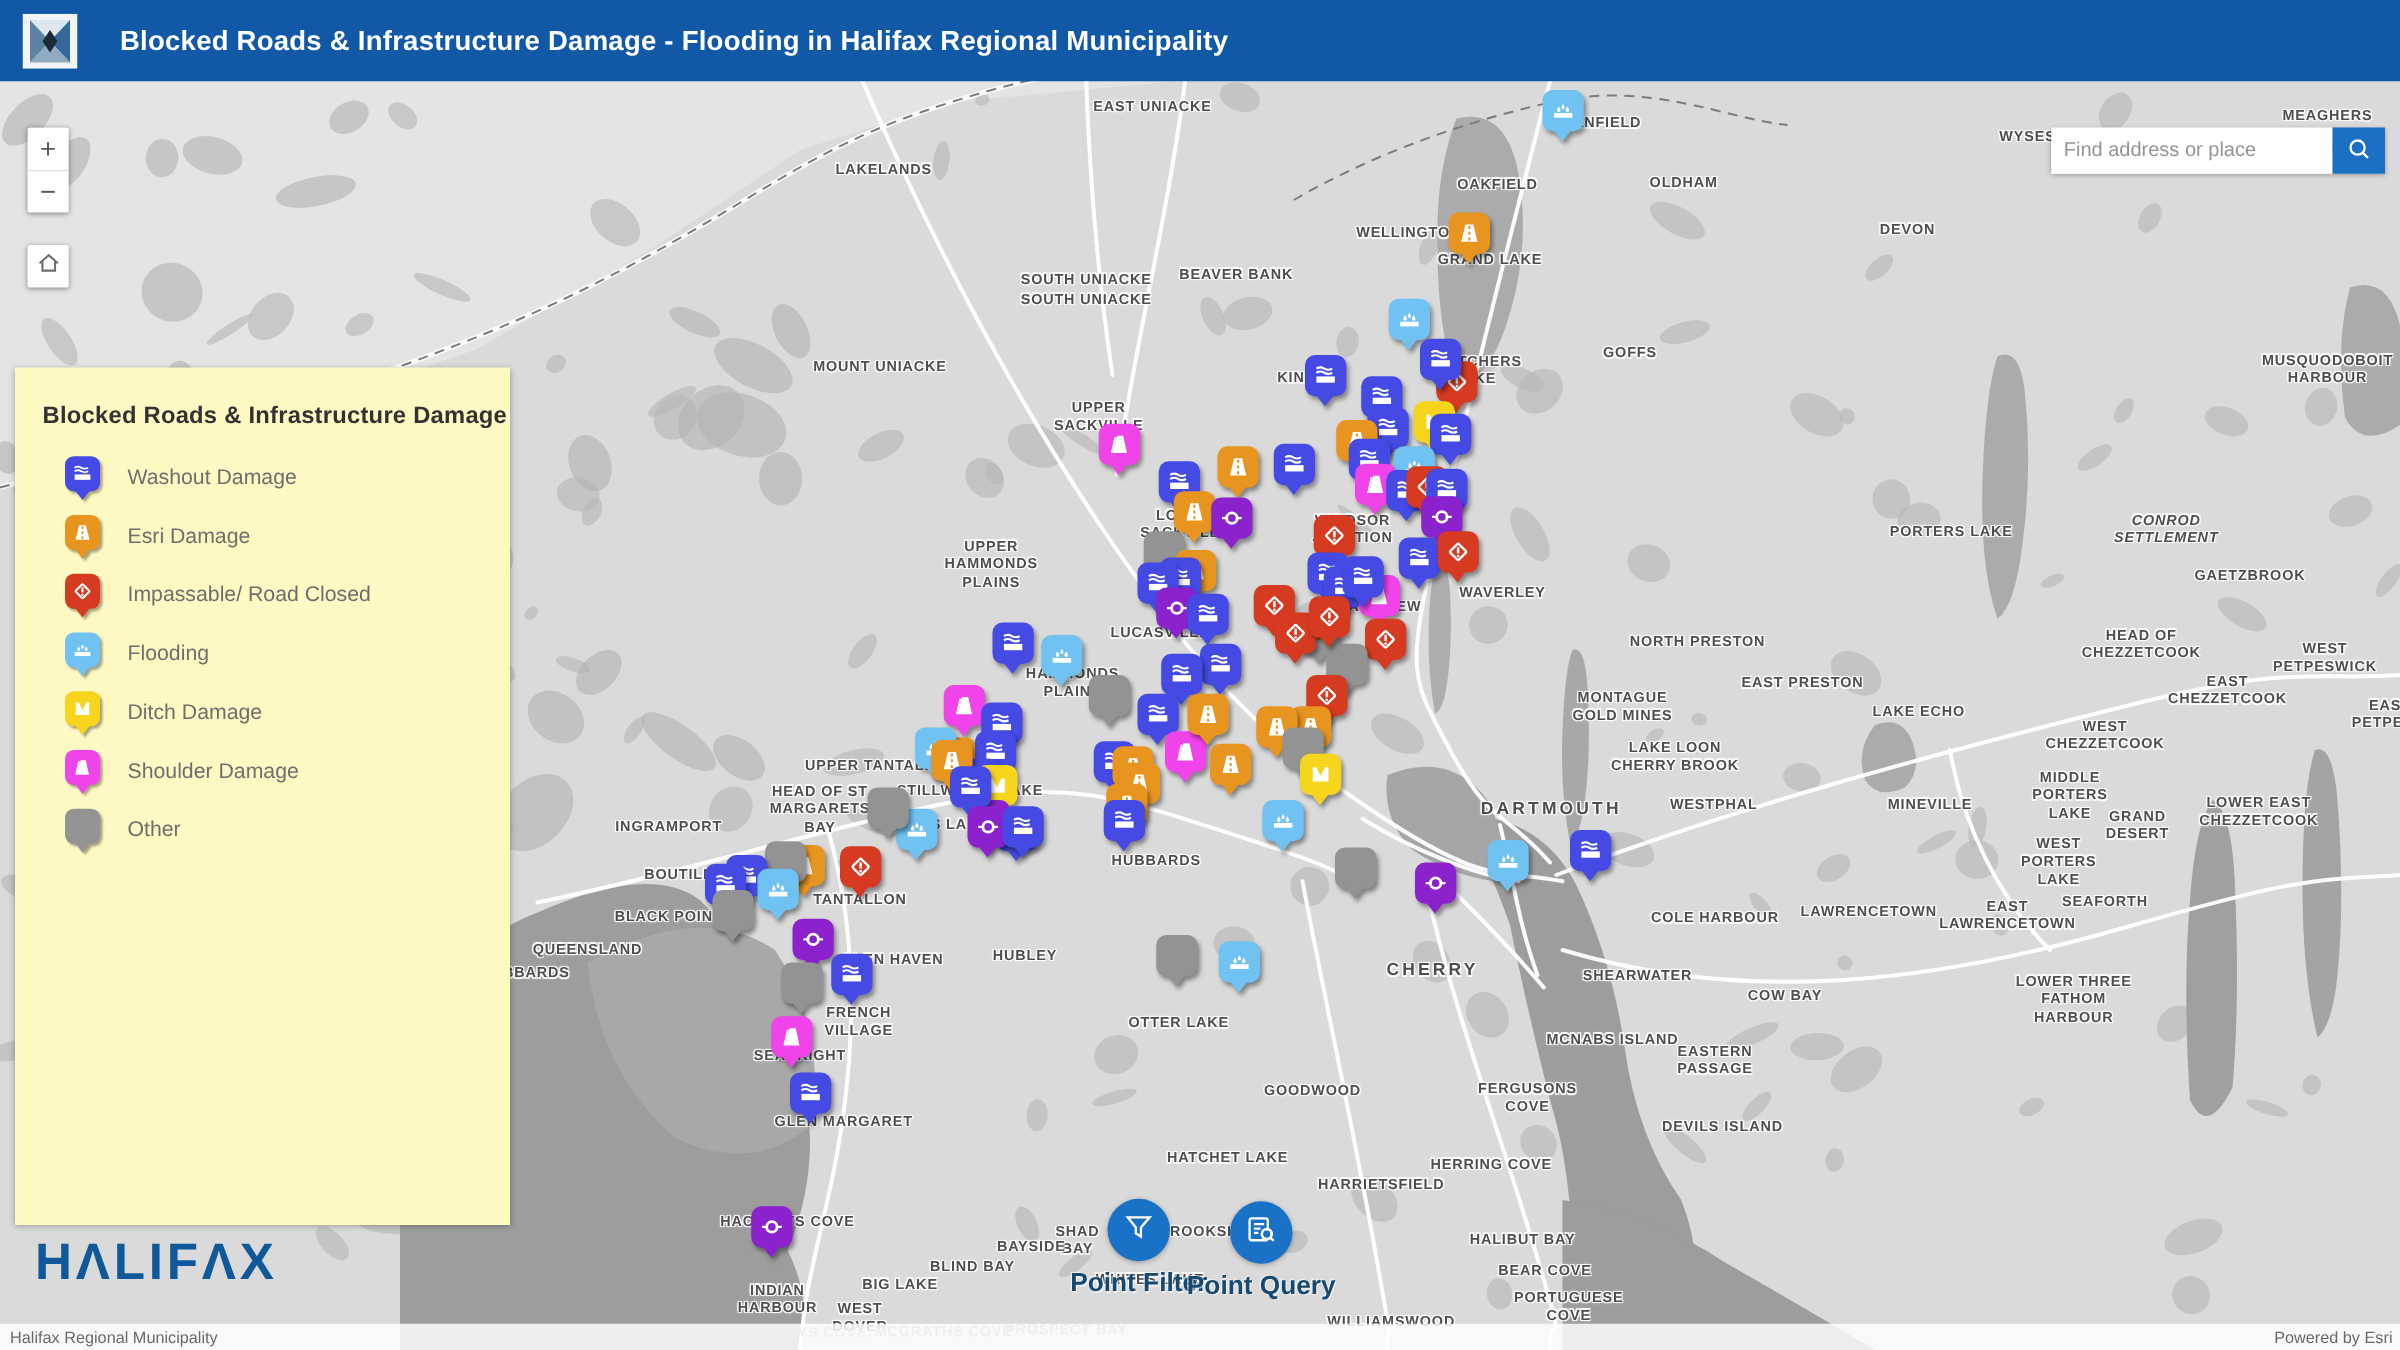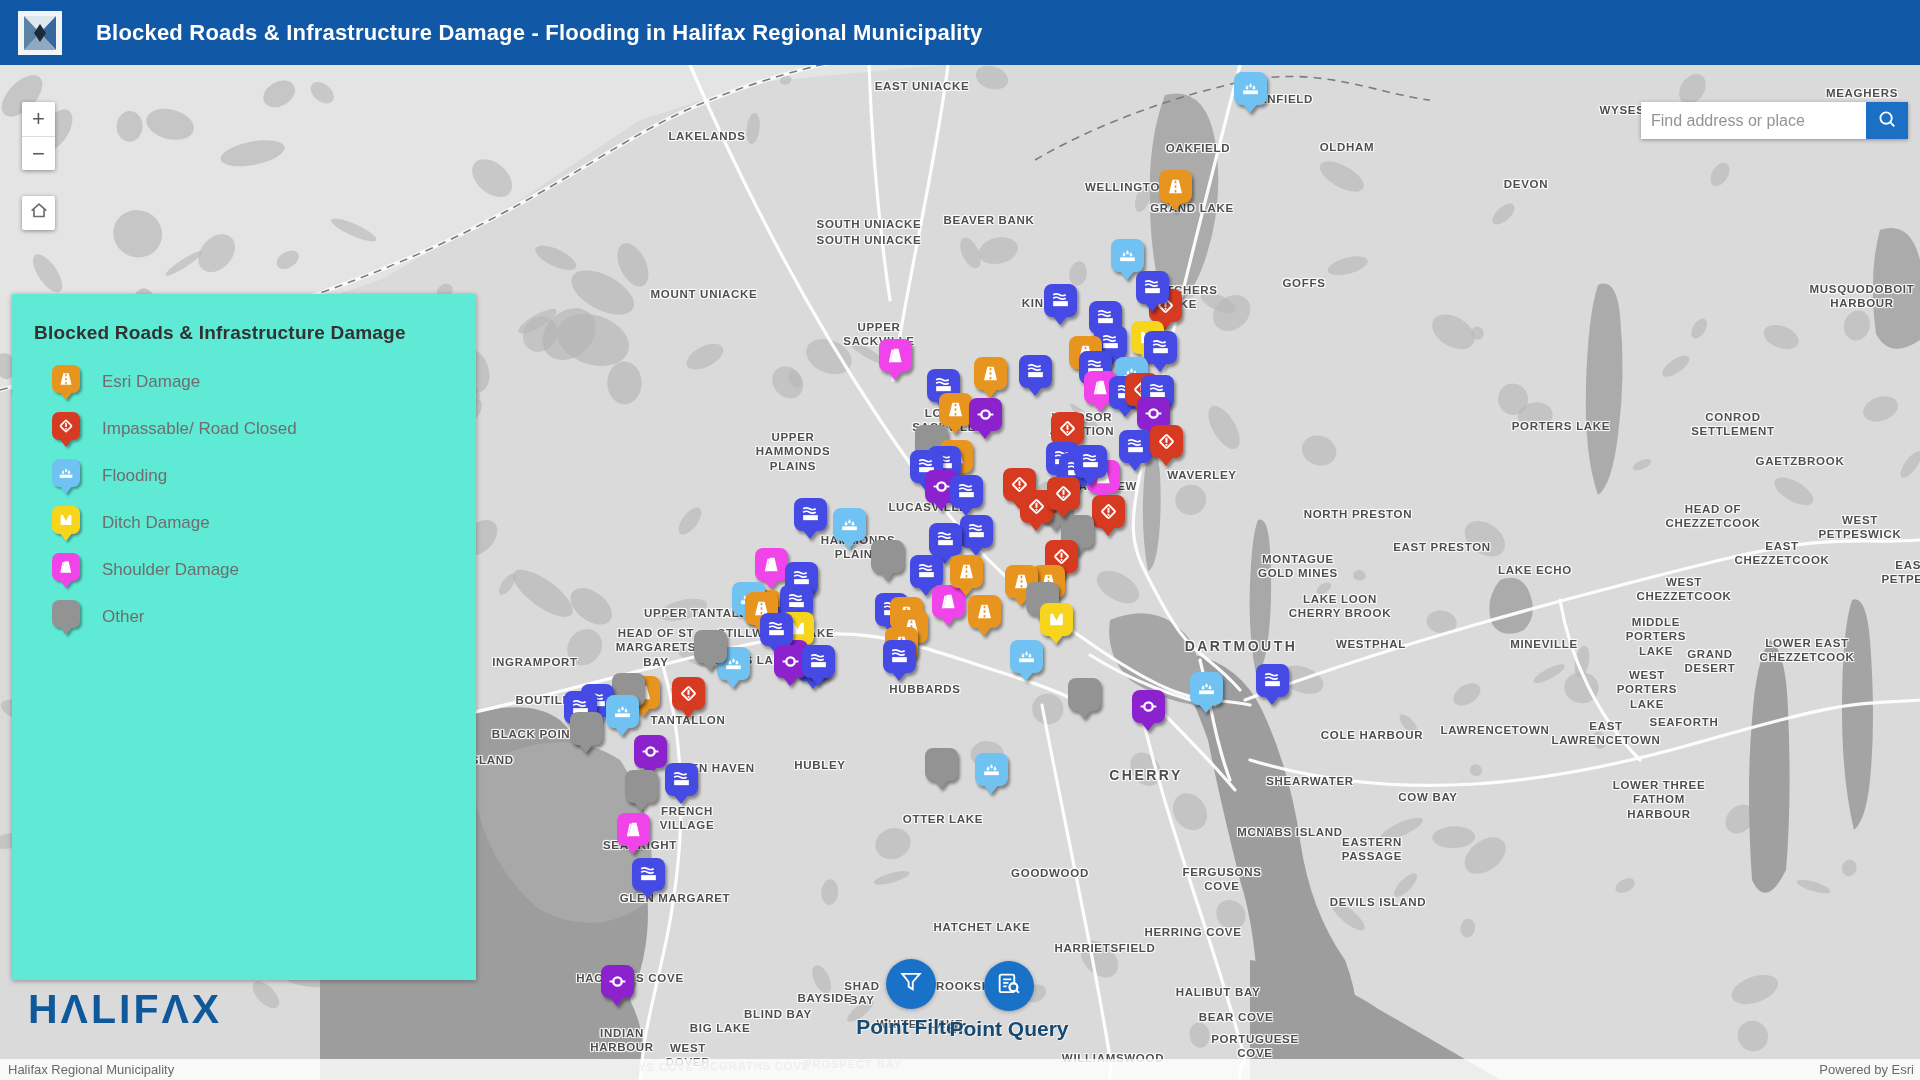--- a/index.html
+++ b/index.html
@@ -24,21 +24,21 @@
   
   .pin{position:absolute;width:33px;height:33px;border-radius:8px;background:var(--c);
     z-index:5;display:flex;align-items:center;justify-content:center;
     filter:drop-shadow(2.5px 3.5px 1.5px rgba(0,0,0,.4));}
   .pin::after{content:"";position:absolute;left:50%;top:100%;transform:translateX(-50%);
     border:8px solid transparent;border-top:10px solid var(--c);margin-top:-2px;}
   .pin svg{width:21px;height:21px;}
   .pin .excl{color:#e8490f;font-weight:bold;font-size:20px;line-height:1;}
 
   
-  #legend{position:absolute;left:12px;top:294px;width:464px;height:686px;background:#5eead4;
+  #legend{position:absolute;left:12px;top:294px;width:396px;height:686px;background:#fef9c3;
     z-index:20;box-shadow:0 1px 5px rgba(0,0,0,.35);}
   #legend h2{margin:28px 0 14px 22px;font-size:19px;color:#323232;font-weight:bold;letter-spacing:.2px;}
   .lg-row{display:flex;align-items:center;height:47px;padding-left:40px;}
   .lg-pin{position:relative;width:28px;height:28px;border-radius:7px;background:var(--c);
     display:flex;align-items:center;justify-content:center;flex:0 0 auto;
     filter:drop-shadow(2px 2.5px 1px rgba(0,0,0,.35));margin-top:-6px;}
   .lg-pin::after{content:"";position:absolute;left:50%;top:100%;transform:translateX(-50%);
     border:7px solid transparent;border-top:9px solid var(--c);margin-top:-2px;}
   .lg-pin svg{width:18px;height:18px;}
   .lg-label{margin-left:22px;font-size:17px;color:#6e6e6e;}
@@ -303,21 +303,21 @@
       <div class="mlabel" style="left: 1304px; top: 283px;">GOFFS</div>
       <div class="mlabel" style="left: 1862px; top: 296px;">MUSQUODOBOIT
 HARBOUR</div>
       <div class="mlabel" style="left: 1180px; top: 297px;">FLETCHERS
 LAKE</div>
       <div class="mlabel" style="left: 1046px; top: 303px;">KINSAC</div>
       <div class="mlabel" style="left: 879px; top: 334px;">UPPER
 SACKVILLE</div>
       <div class="mlabel" style="left: 948px; top: 420px;">LOWER
 SACKVILLE</div>
-      <div class="mlabel" style="left: 1733px; top: 424px;">CONROD
+      <div class="mlabel" style="left: 1733px; top: 424px; font-style: italic;">CONROD
 SETTLEMENT</div>
       <div class="mlabel" style="left: 1561px; top: 426px;">PORTERS LAKE</div>
       <div class="mlabel" style="left: 1082px; top: 424px;">WINDSOR
 JUNCTION</div>
       <div class="mlabel" style="left: 1800px; top: 461px;">GAETZBROOK</div>
       <div class="mlabel" style="left: 793px; top: 452px;">UPPER
 HAMMONDS
 PLAINS</div>
       <div class="mlabel" style="left: 1202px; top: 475px;">WAVERLEY</div>
       <div class="mlabel" style="left: 1104px; top: 486px;">LAKEVIEW</div>
@@ -1114,20 +1114,32 @@
             <path d="M15.6 15.6L20 20"></path>
         </svg>
       </span>
     </button>
   </div>
 
   <div id="legend">
     <h2>Blocked Roads &amp; Infrastructure Damage</h2>
     <div id="legend-items">
         <div class="lg-row">
+          <span class="lg-pin" style="--c: #444ae3;">
+            <svg viewBox="0 0 20 20">
+              <g fill="none" stroke="#fff" stroke-width="1.6">
+                <path d="M3 4.6c2-1.2 4-1.2 6 0s4 1.2 6 0"></path>
+                <path d="M3 7.8c2-1.2 4-1.2 6 0s4 1.2 6 0"></path>
+              </g>
+              <rect x="3" y="10.6" width="14" height="4.8" fill="#fff"></rect>
+            </svg>
+          </span>
+          <span class="lg-label">Washout Damage</span>
+        </div>
+        <div class="lg-row">
           <span class="lg-pin" style="--c: #e8951f;">
             <svg viewBox="0 0 20 20">
               <path d="M7 3.5h6l3.2 13H3.8z" fill="#fff"></path>
               <path d="M10 4.5v12" stroke="var(--c)" stroke-width="1.6" stroke-dasharray="2.4 2"></path>
             </svg>
           </span>
           <span class="lg-label">Esri Damage</span>
         </div>
         <div class="lg-row">
           <span class="lg-pin" style="--c: #d63a21;">

